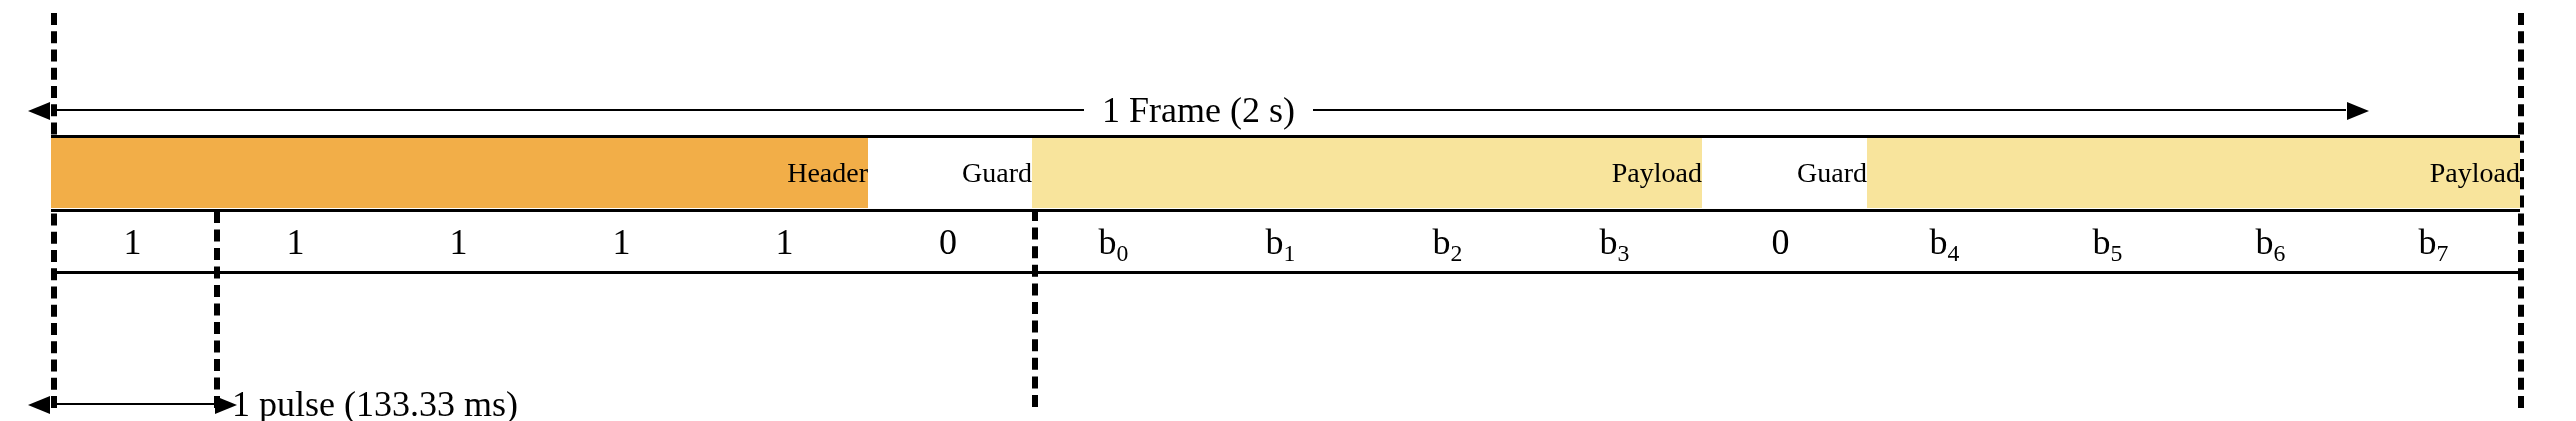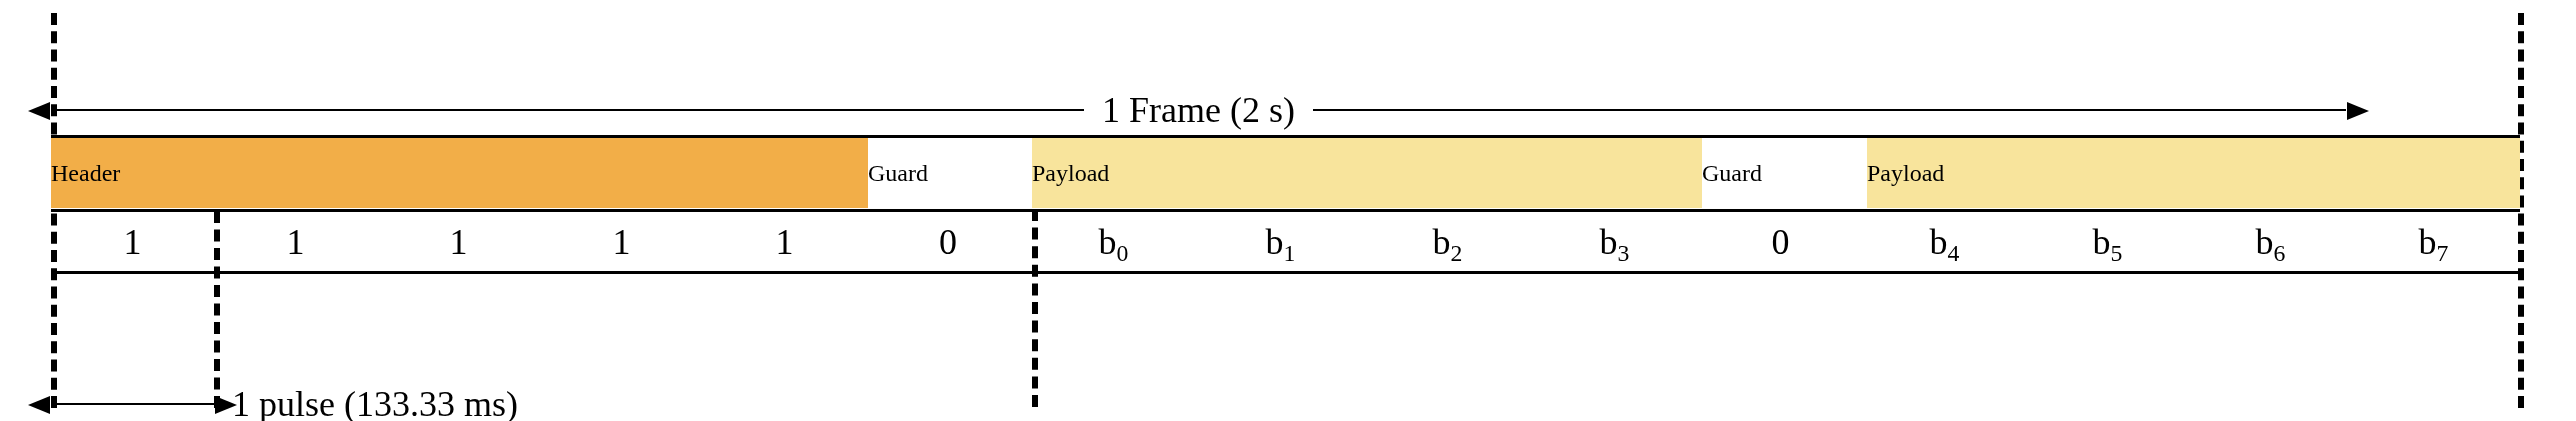--- a/index.html
+++ b/index.html
@@ -76,22 +76,22 @@
 
   
   .strip {
     position: absolute;
     display: flex;
     align-items: stretch;
   }
   .block {
     display: flex;
     align-items: center;
-    justify-content: flex-start;
-    font-size: 24px;
+    justify-content: flex-end;
+    font-size: 28px;
     line-height: 1;
     white-space: nowrap;
     box-sizing: border-box;
   }
 
   
   .bitrow {
     position: absolute;
     display: flex;
     align-items: center;

